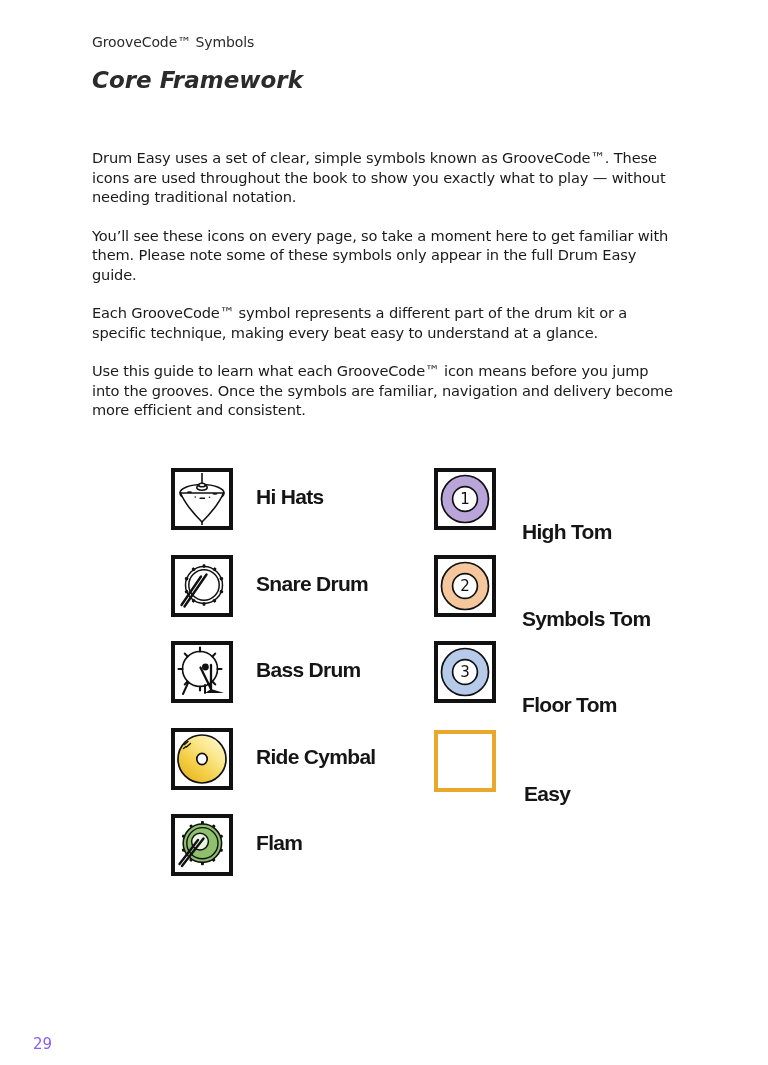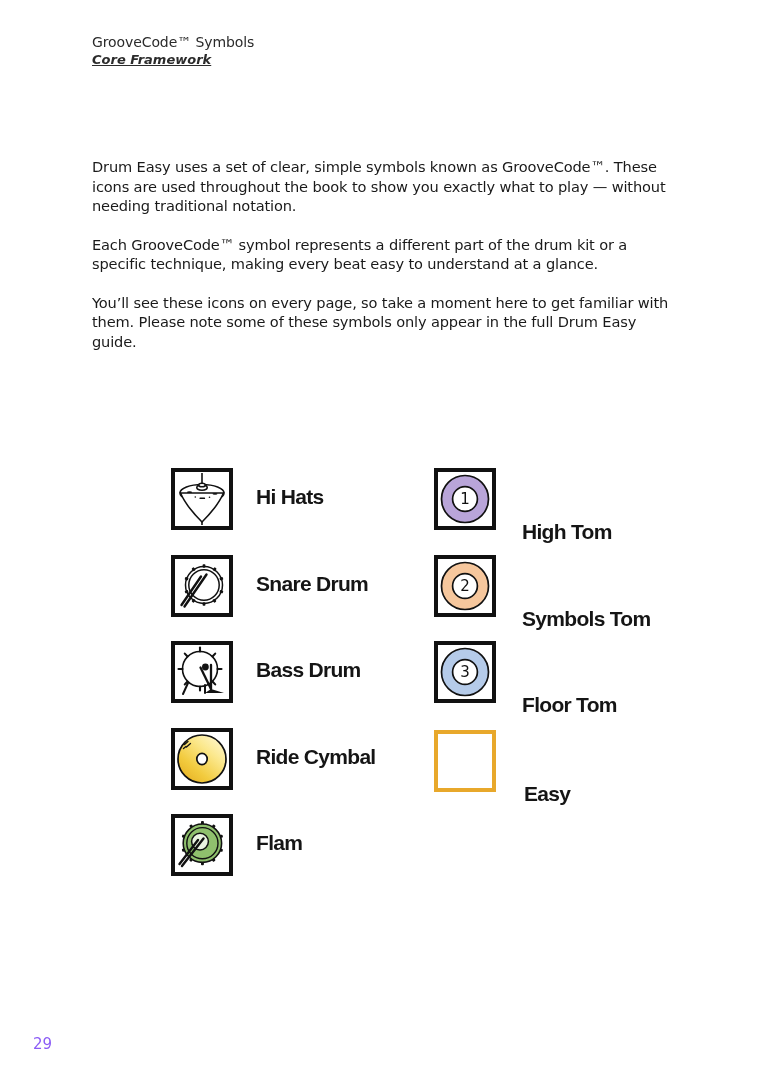--- a/index.html
+++ b/index.html
@@ -27,39 +27,38 @@
     font-family: "DejaVu Sans", sans-serif;
     font-size: 14px;
     font-weight: 400;
     letter-spacing: -0.1px;
     color: #2b2b2b;
     line-height: 1.18;
     white-space: nowrap;
   }
   .header-subtitle {
     font-family: "DejaVu Sans", sans-serif;
-    font-size: 13px;
+    font-size: 23px;
     font-style: italic;
     font-weight: 700;
     color: #2b2b2b;
     line-height: 1.18;
-    margin-top: 1px;
+    margin-top: 16px;
     white-space: nowrap;
-    text-decoration: underline;
   }
 
   
   .intro {
     position: absolute;
     left: 92px;
     top: 141px;
     width: 586px;
   }
   .intro p {
-    margin: 16px 0 19px 0;
+    margin: 7px 0 19px 0;
     font-family: "DejaVu Sans", sans-serif;
     font-size: 14.6px;
     line-height: 1.34;
     color: #1a1a1a;
     letter-spacing: -0.15px;
   }
   .intro p:last-child { margin-bottom: 0; }
 
   
   .legend {
@@ -126,22 +125,23 @@
 </head>
 <body>
 
 <div class="page-header">
   <div class="header-title">GrooveCode™ Symbols</div>
   <div class="header-subtitle">Core Framework</div>
 </div>
 
 <div class="intro">
   <p>Drum Easy uses a set of clear, simple symbols known as GrooveCode™. These icons are used throughout the book to show you exactly what to play — without needing traditional notation.</p>
+  <p>You’ll see these icons on every page, so take a moment here to get familiar with them. Please note some of these symbols only appear in the full Drum Easy guide.</p>
   <p>Each GrooveCode™ symbol represents a different part of the drum kit or a specific technique, making every beat easy to understand at a glance.</p>
-  <p>You’ll see these icons on every page, so take a moment here to get familiar with them. Please note some of these symbols only appear in the full Drum Easy guide.</p>
+  <p>Use this guide to learn what each GrooveCode™ icon means before you jump into the grooves. Once the symbols are familiar, navigation and delivery become more efficient and consistent.</p>
 </div>
 
 <div class="legend">
 
   <div class="legend-col left">
 
     <div class="legend-row">
       <div class="icon-box">
         <svg viewBox="0 0 54 54" xmlns="http://www.w3.org/2000/svg">
           <g fill="none" stroke="#111111" stroke-width="1.6">

